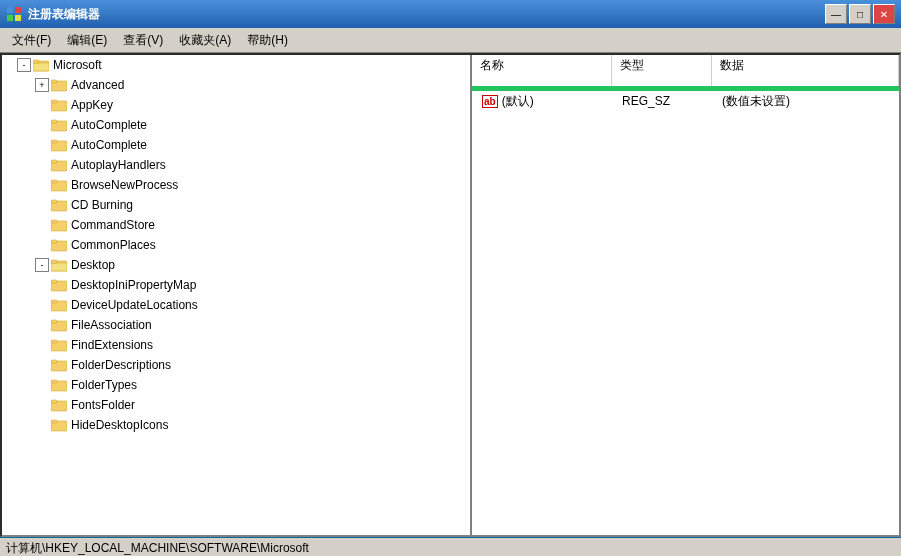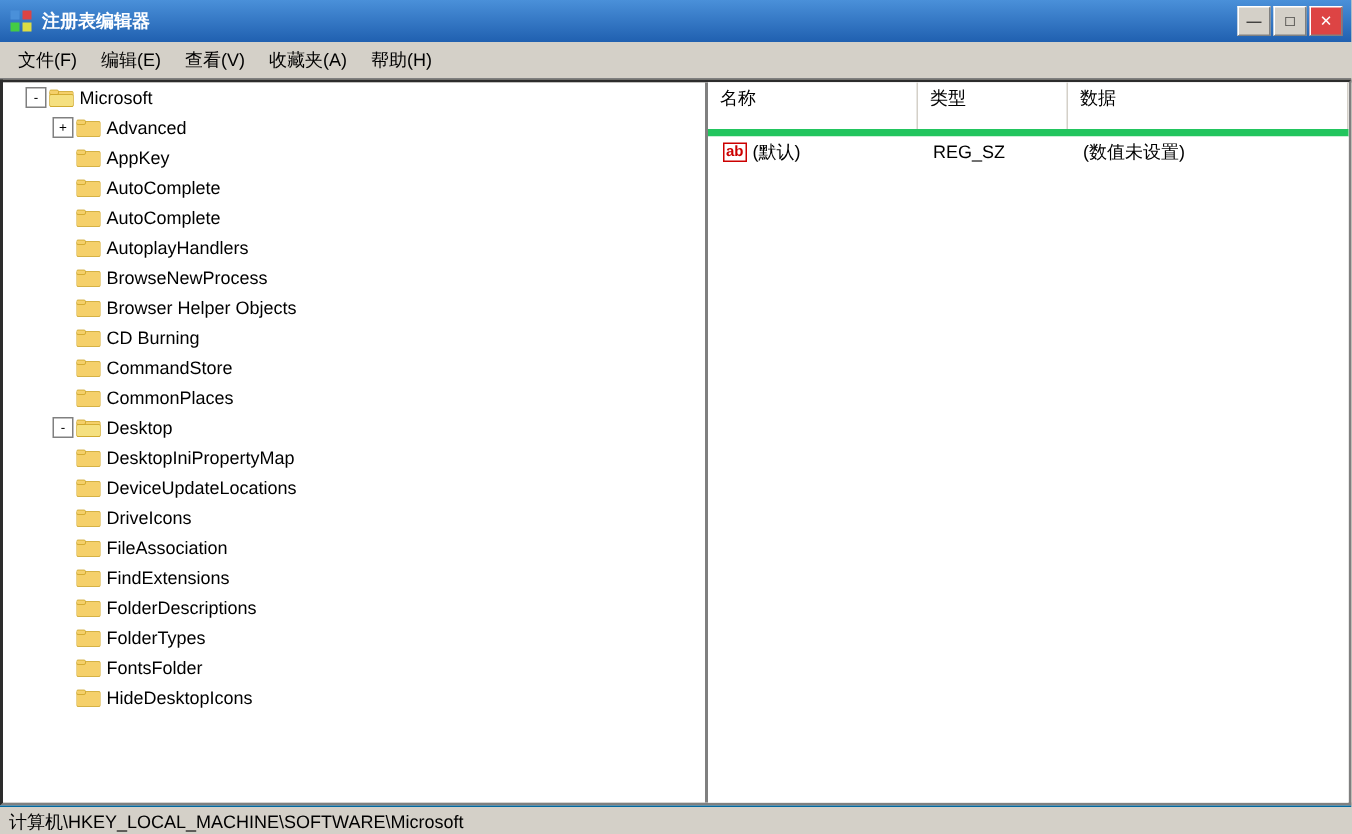--- a/index.html
+++ b/index.html
@@ -297,29 +297,20 @@
     </svg></span>
         <span class="tree-label">BrowseNewProcess</span>
       </div>
       <div class="tree-item">
         <span class="indent" style="width:33px;"></span>
         <span class="tree-spacer"></span>
         <span class="folder-icon"><svg width="16" height="14" viewBox="0 0 16 14">
       <rect x="0" y="3" width="16" height="10" rx="1" fill="#f5d06a" stroke="#c8a020" stroke-width="0.5"></rect>
       <rect x="0" y="2" width="6" height="3" rx="1" fill="#f5d06a" stroke="#c8a020" stroke-width="0.5"></rect>
     </svg></span>
-        <span class="tree-label">Browser Helper Objects</span>
-      </div>
-      <div class="tree-item">
-        <span class="indent" style="width:33px;"></span>
-        <span class="tree-spacer"></span>
-        <span class="folder-icon"><svg width="16" height="14" viewBox="0 0 16 14">
-      <rect x="0" y="3" width="16" height="10" rx="1" fill="#f5d06a" stroke="#c8a020" stroke-width="0.5"></rect>
-      <rect x="0" y="2" width="6" height="3" rx="1" fill="#f5d06a" stroke="#c8a020" stroke-width="0.5"></rect>
-    </svg></span>
         <span class="tree-label">CD Burning</span>
       </div>
       <div class="tree-item">
         <span class="indent" style="width:33px;"></span>
         <span class="tree-spacer"></span>
         <span class="folder-icon"><svg width="16" height="14" viewBox="0 0 16 14">
       <rect x="0" y="3" width="16" height="10" rx="1" fill="#f5d06a" stroke="#c8a020" stroke-width="0.5"></rect>
       <rect x="0" y="2" width="6" height="3" rx="1" fill="#f5d06a" stroke="#c8a020" stroke-width="0.5"></rect>
     </svg></span>
         <span class="tree-label">CommandStore</span>
@@ -353,29 +344,20 @@
         <span class="tree-label">DesktopIniPropertyMap</span>
       </div>
       <div class="tree-item">
         <span class="indent" style="width:33px;"></span>
         <span class="tree-spacer"></span>
         <span class="folder-icon"><svg width="16" height="14" viewBox="0 0 16 14">
       <rect x="0" y="3" width="16" height="10" rx="1" fill="#f5d06a" stroke="#c8a020" stroke-width="0.5"></rect>
       <rect x="0" y="2" width="6" height="3" rx="1" fill="#f5d06a" stroke="#c8a020" stroke-width="0.5"></rect>
     </svg></span>
         <span class="tree-label">DeviceUpdateLocations</span>
-      </div>
-      <div class="tree-item">
-        <span class="indent" style="width:33px;"></span>
-        <span class="tree-spacer"></span>
-        <span class="folder-icon"><svg width="16" height="14" viewBox="0 0 16 14">
-      <rect x="0" y="3" width="16" height="10" rx="1" fill="#f5d06a" stroke="#c8a020" stroke-width="0.5"></rect>
-      <rect x="0" y="2" width="6" height="3" rx="1" fill="#f5d06a" stroke="#c8a020" stroke-width="0.5"></rect>
-    </svg></span>
-        <span class="tree-label">DriveIcons</span>
       </div>
       <div class="tree-item">
         <span class="indent" style="width:33px;"></span>
         <span class="tree-spacer"></span>
         <span class="folder-icon"><svg width="16" height="14" viewBox="0 0 16 14">
       <rect x="0" y="3" width="16" height="10" rx="1" fill="#f5d06a" stroke="#c8a020" stroke-width="0.5"></rect>
       <rect x="0" y="2" width="6" height="3" rx="1" fill="#f5d06a" stroke="#c8a020" stroke-width="0.5"></rect>
     </svg></span>
         <span class="tree-label">FileAssociation</span>
       </div>

